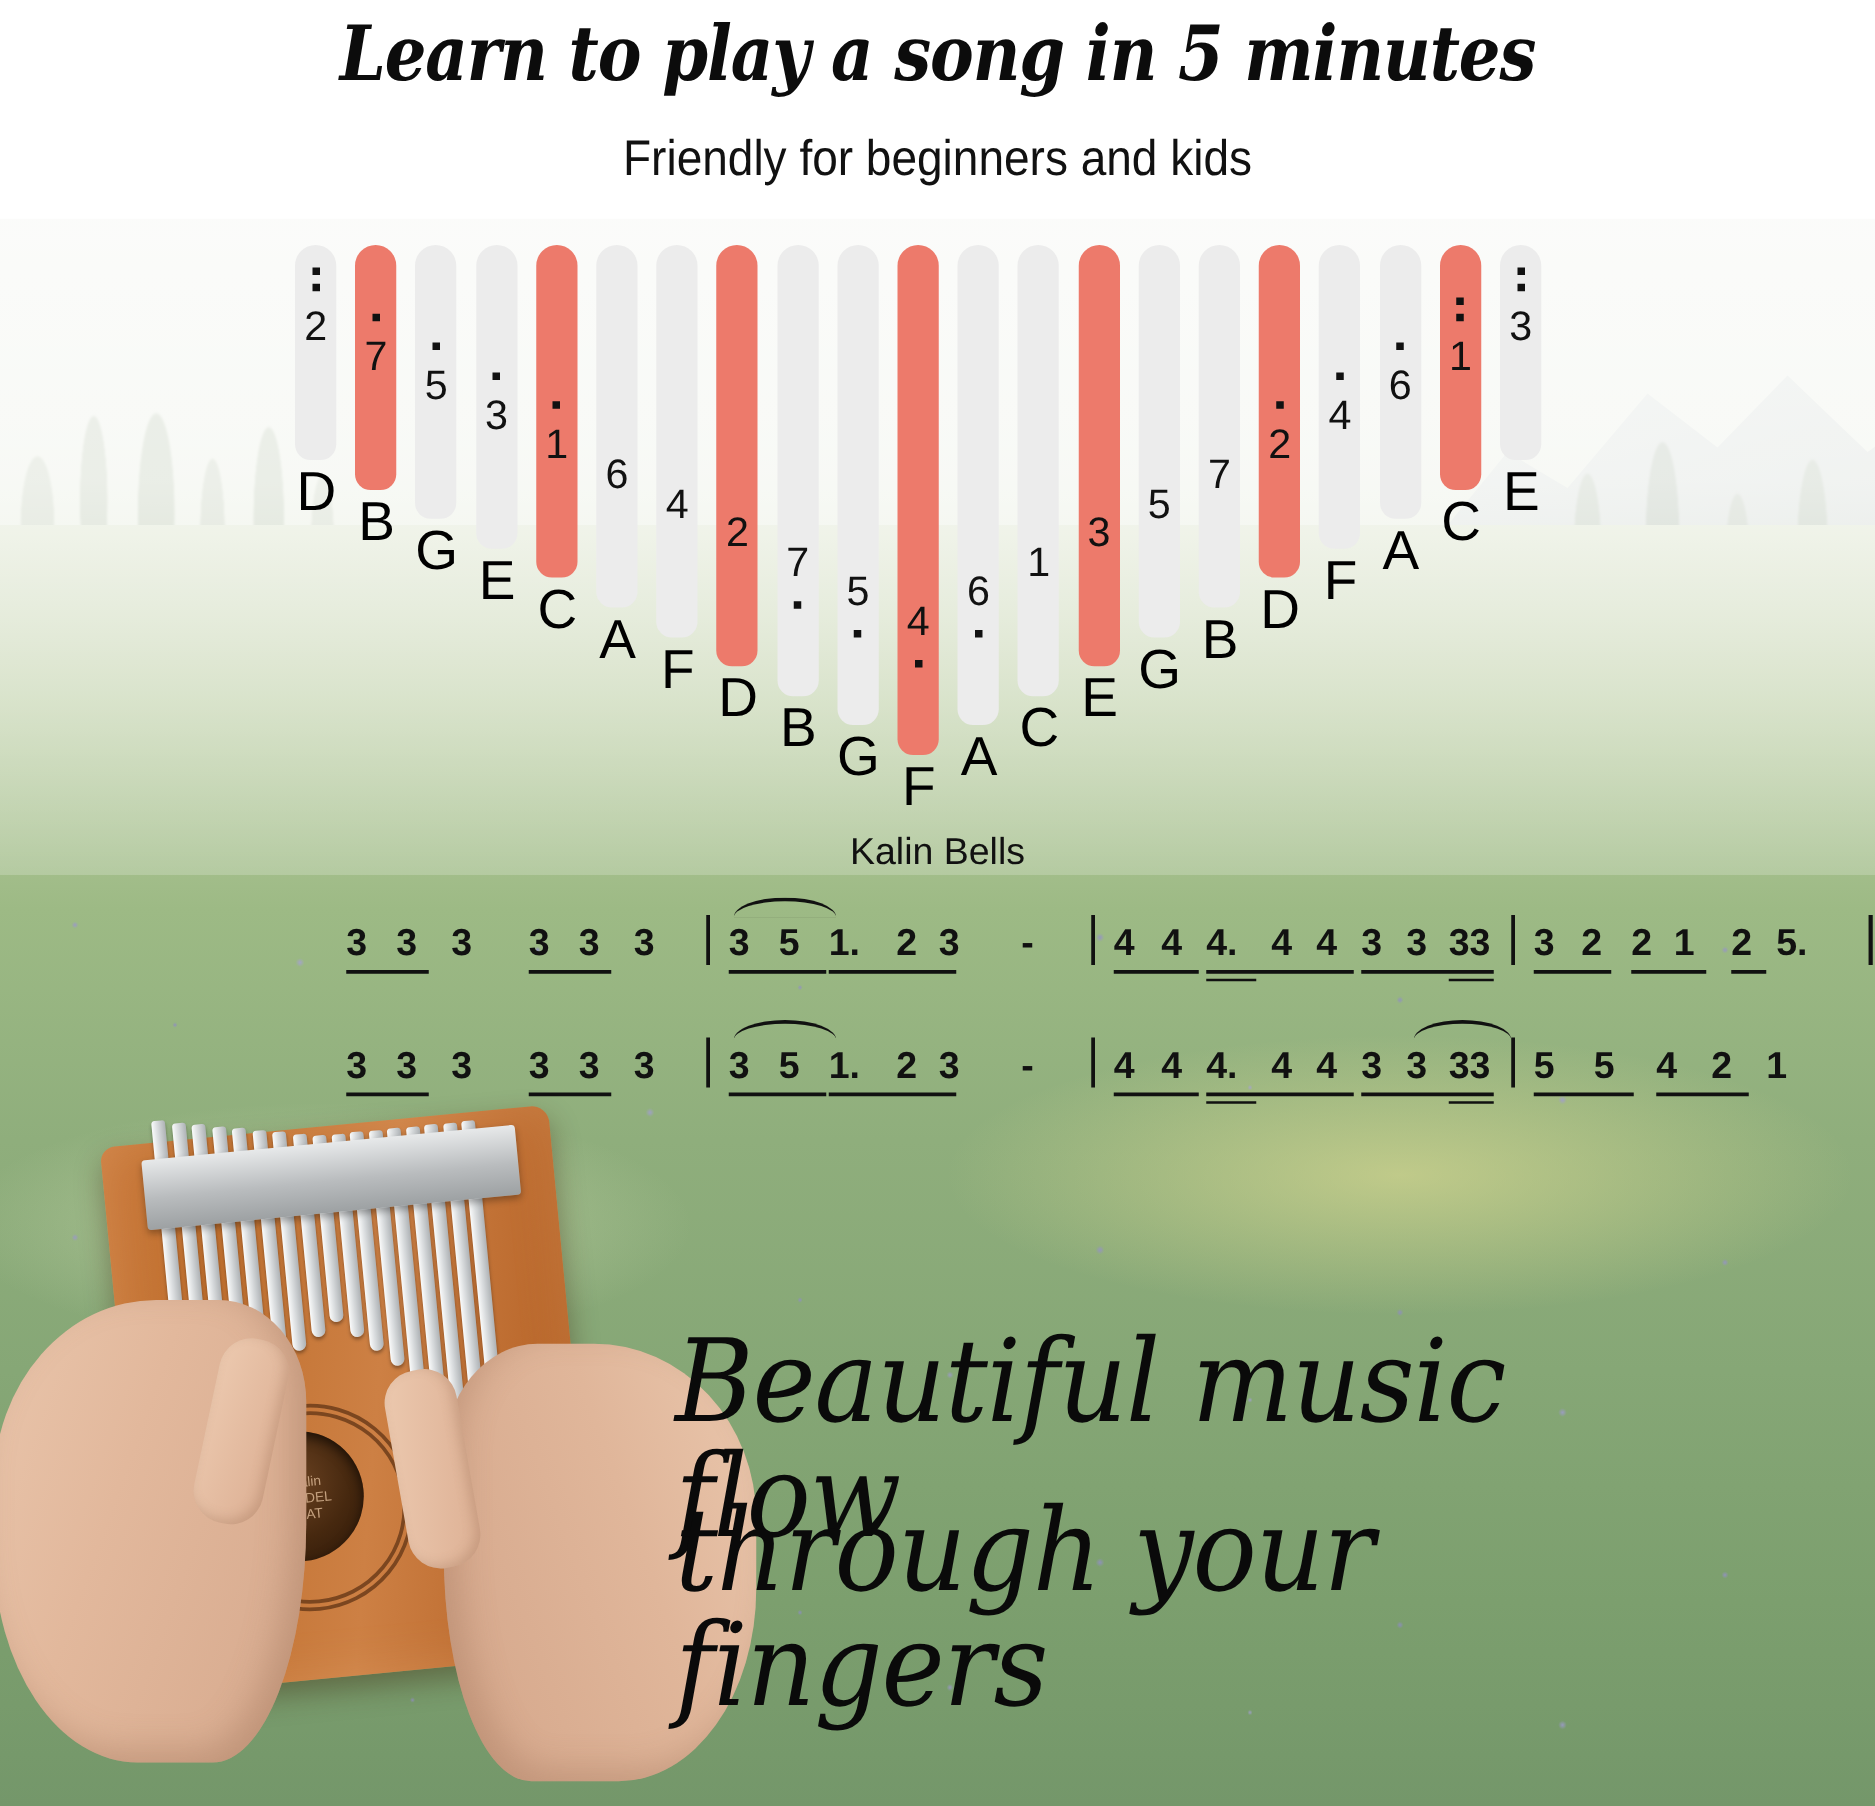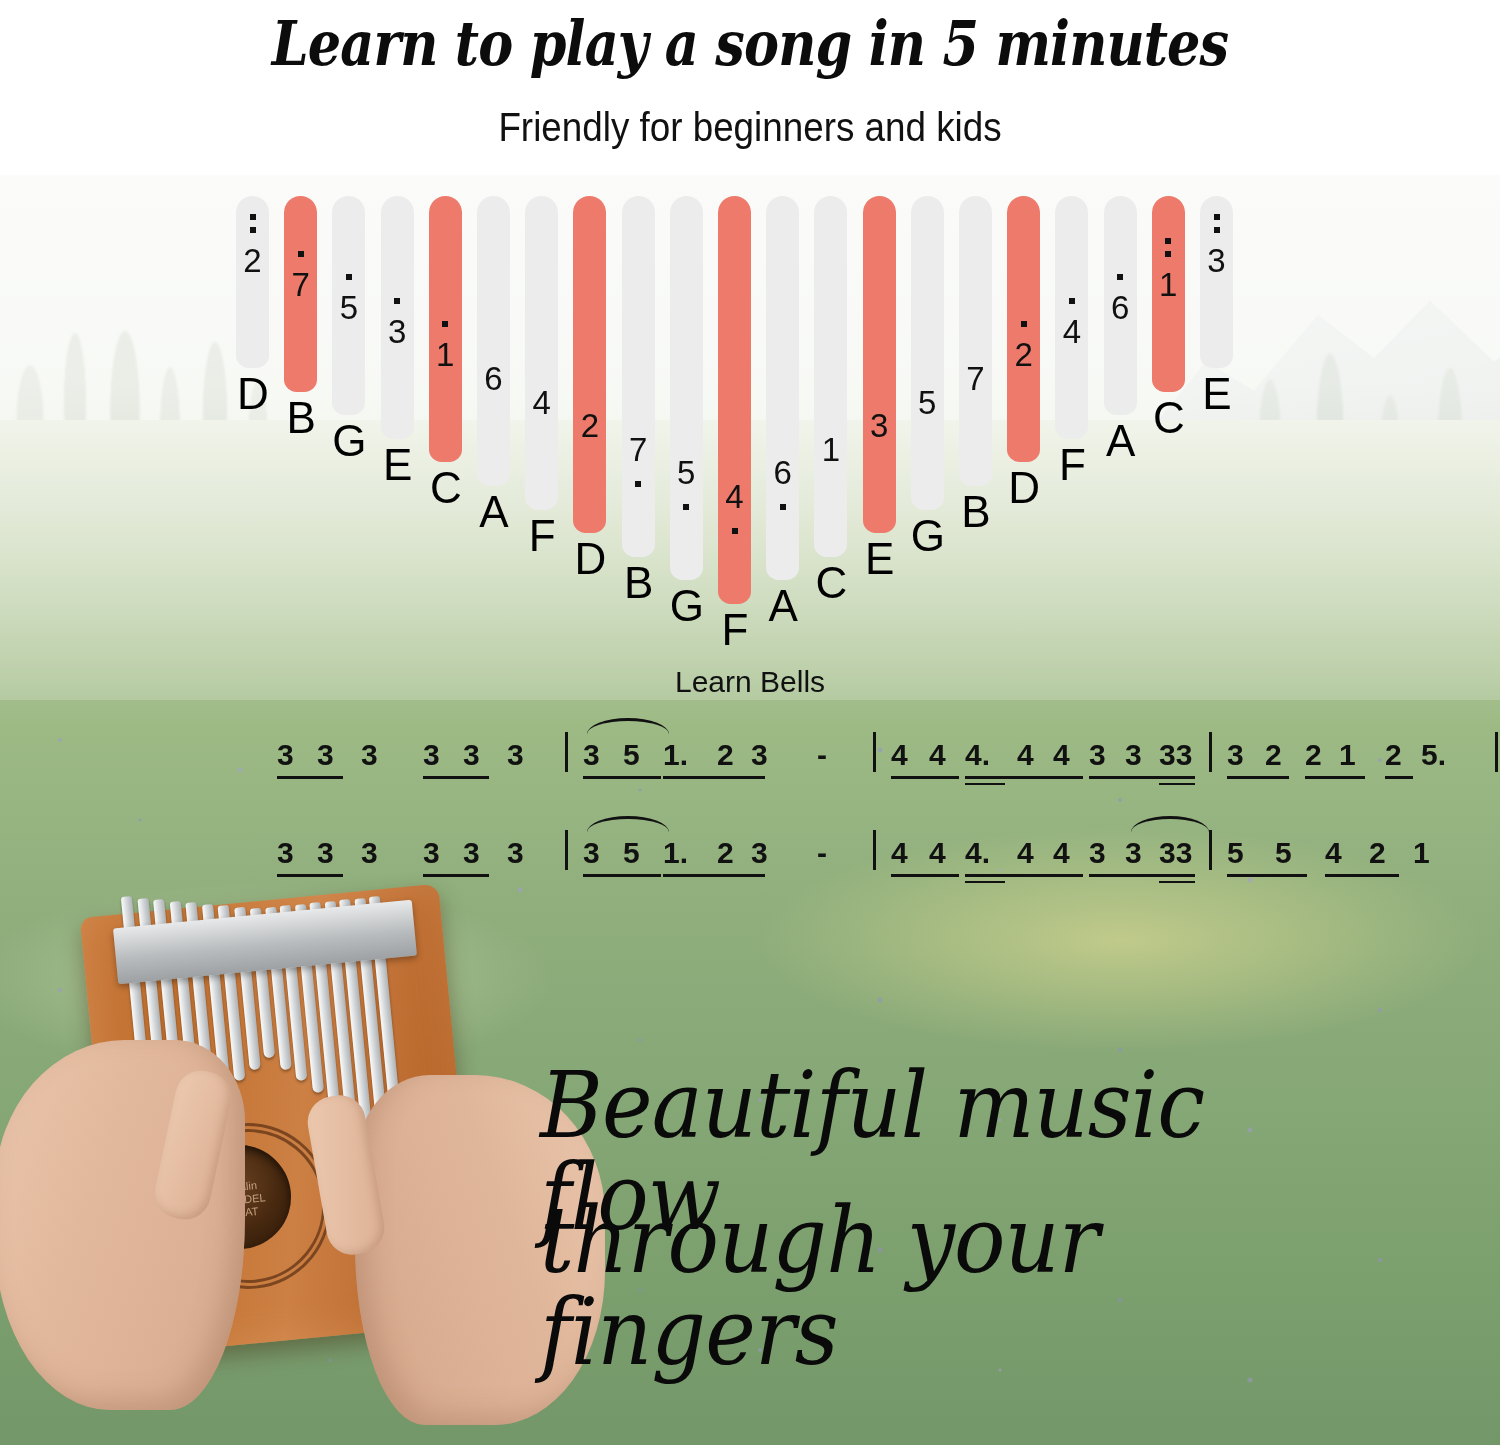--- a/index.html
+++ b/index.html
@@ -264,21 +264,21 @@
     <div class="letlab" style="left: 1145.8px; top: 395.6px;">C</div>
     <div class="tine gray" style="left: 1200px; top: 196px; height: 172px;"></div>
     <div class="dotmark" style="left: 1200px; top: 214px;">
       <i></i>
       <i></i>
     </div>
     <div class="numlab" style="left: 1200px; top: 244px;">3</div>
     <div class="letlab" style="left: 1194px; top: 372px;">E</div>
   </div>
 
-<div class="songtitle">Learn Bells</div>
+<div class="songtitle">Kalin Bells</div>
 
 <div class="staff row1" id="staff1">
     <div class="note" style="left: 12px;">3</div>
     <div class="note" style="left: 52px;">3</div>
     <div class="note" style="left: 96px;">3</div>
     <div class="note" style="left: 158px;">3</div>
     <div class="note" style="left: 198px;">3</div>
     <div class="note" style="left: 242px;">3</div>
     <div class="note" style="left: 318px;">3</div>
     <div class="note" style="left: 358px;">5</div>

